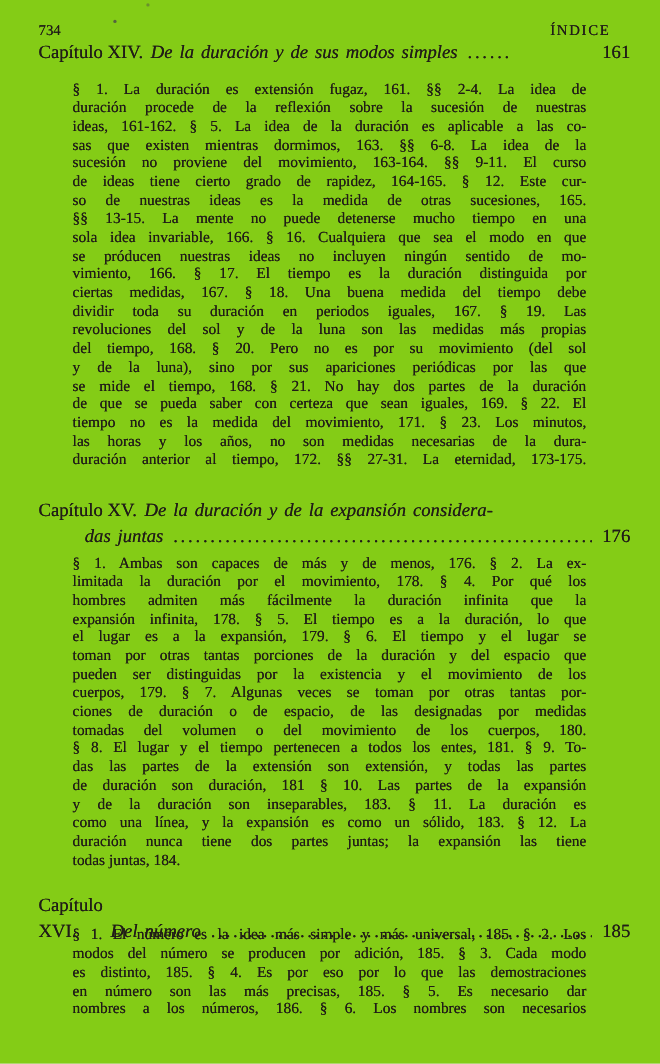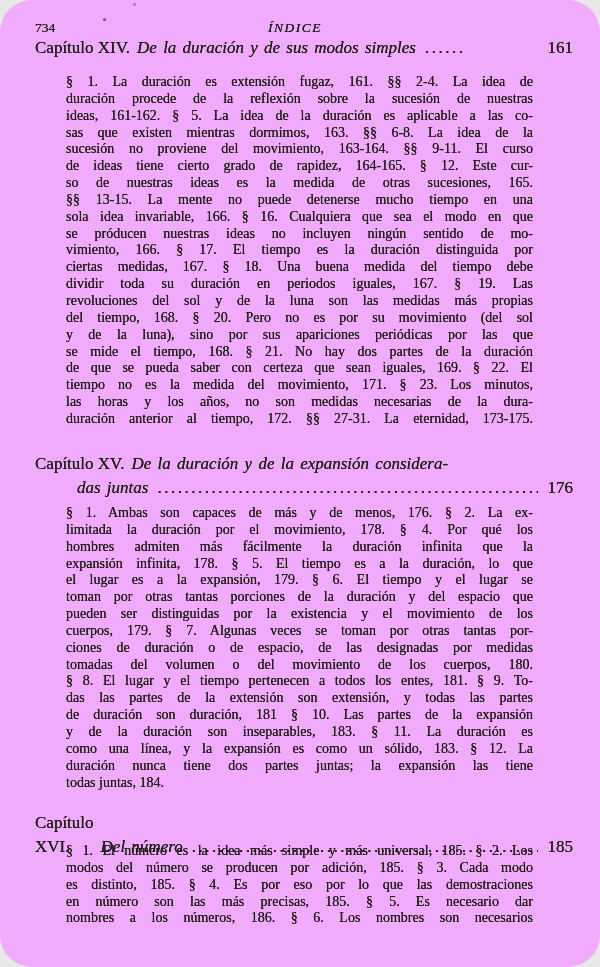--- a/index.html
+++ b/index.html
@@ -1,33 +1,32 @@
 <!DOCTYPE html>
 <html><head>
 <meta charset="utf-8">
 <style>
   html,body { margin:0; padding:0; background:#e8e8e6; }
   .page {
     position:relative;
     width:600px; height:967px;
     margin:0 auto;
-    background:#f0abfc;
+    background:#84cc16;
     color:#211d18;
     font-family:"Liberation Serif","DejaVu Serif",serif;
     overflow:hidden;
     text-shadow:0 0 0.35px currentColor;
-    border-radius:32px;
   }
   .speck { position:absolute; background:#4a4a4a; border-radius:50%; }
   .speck.s1 { left:133px; top:3px;  width:3px; height:3px; opacity:.45; }
   .speck.s2 { left:103px; top:18px; width:3px; height:3px; opacity:.8; }
 
   .running-head { position:absolute; top:20px; left:35px; right:27px; height:17px; font-size:13.5px; }
   .folio { position:absolute; left:0; top:0; }
-  .head-title { position:absolute; left:0; right:18px; text-align:center; letter-spacing:1.5px;font-style:italic; }
+  .head-title { position:absolute; left:0; right:18px; text-align:right; letter-spacing:1.5px; }
 
   .chapter-heading { position:absolute; left:35px; right:27px; font-size:17px; line-height:24px; }
   #ch14-heading { top:36px; }
   #ch15-heading { top:452px; }
   #ch16-heading { top:811px; }
   .heading-row { display:flex; align-items:flex-end; }
   .chapter-title { font-style:italic; margin-left:7px; word-spacing:2px; white-space:nowrap; }
   .leader {
     flex:1 1 auto; overflow:hidden; white-space:nowrap;
     letter-spacing:2.5px; margin:0 10px 0 9px; min-width:0;

